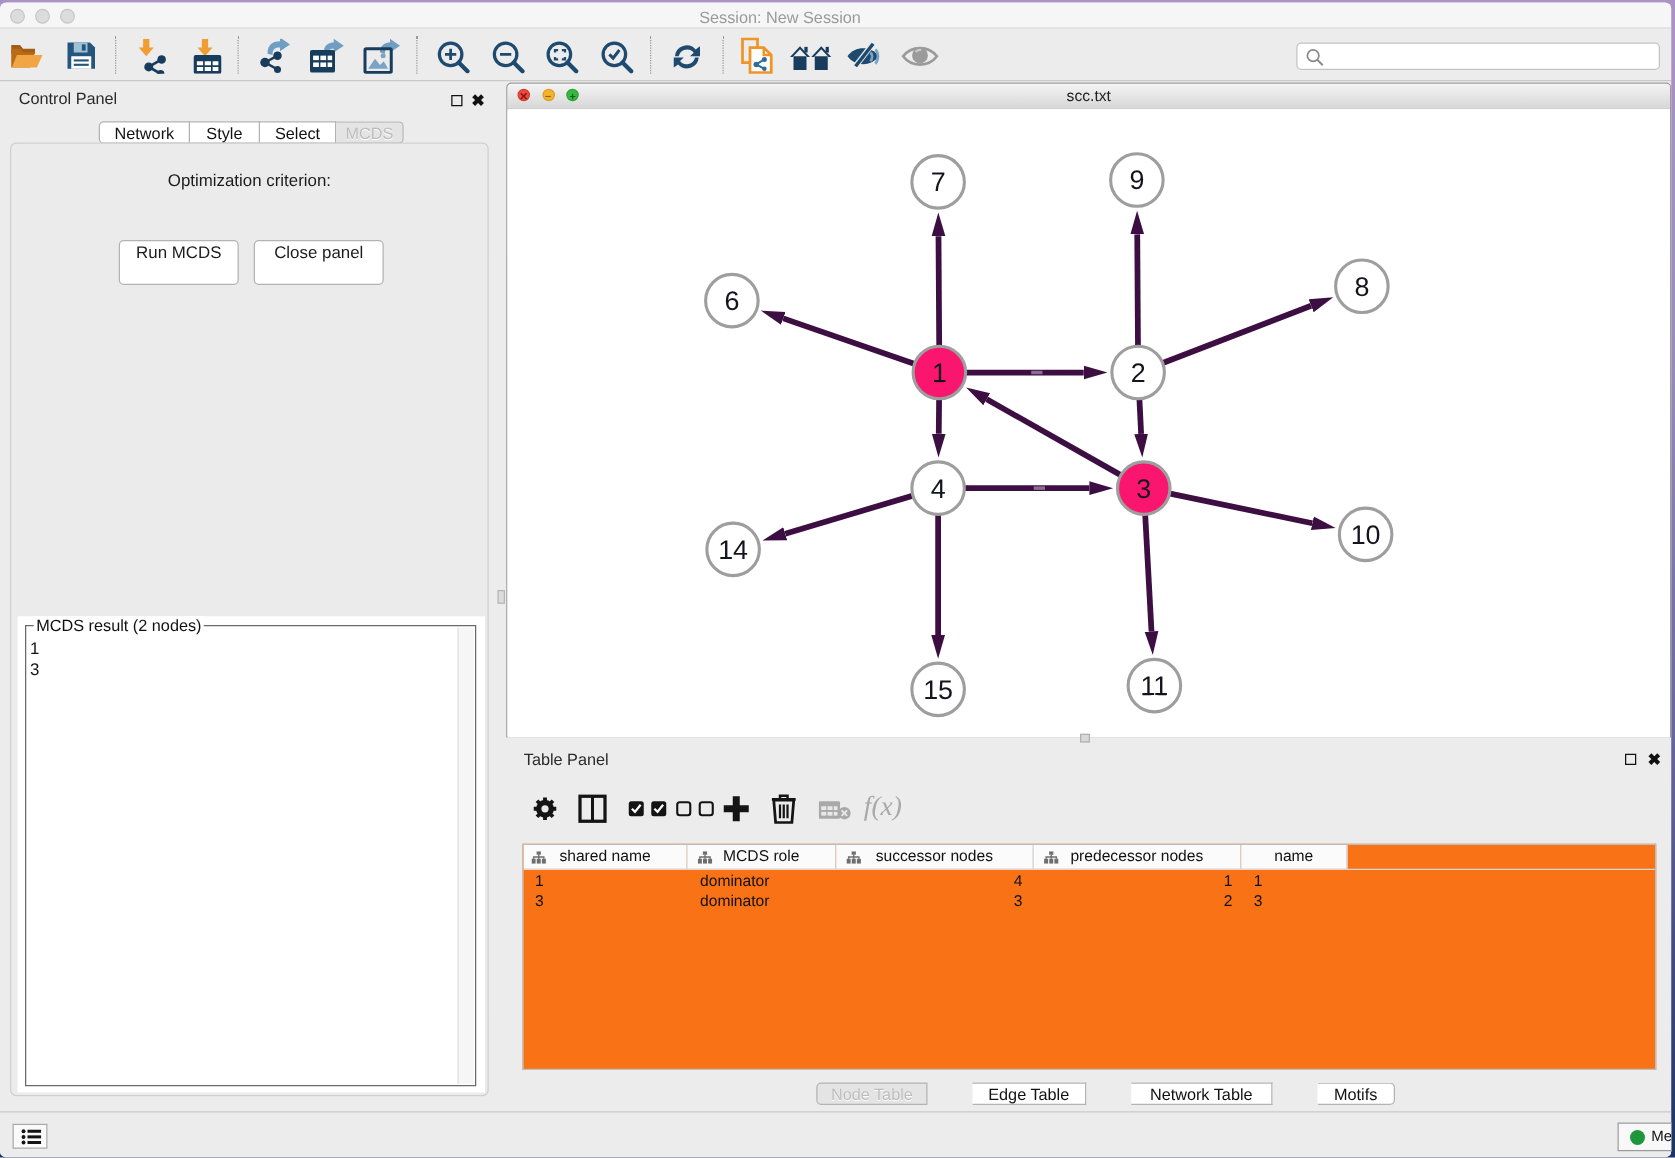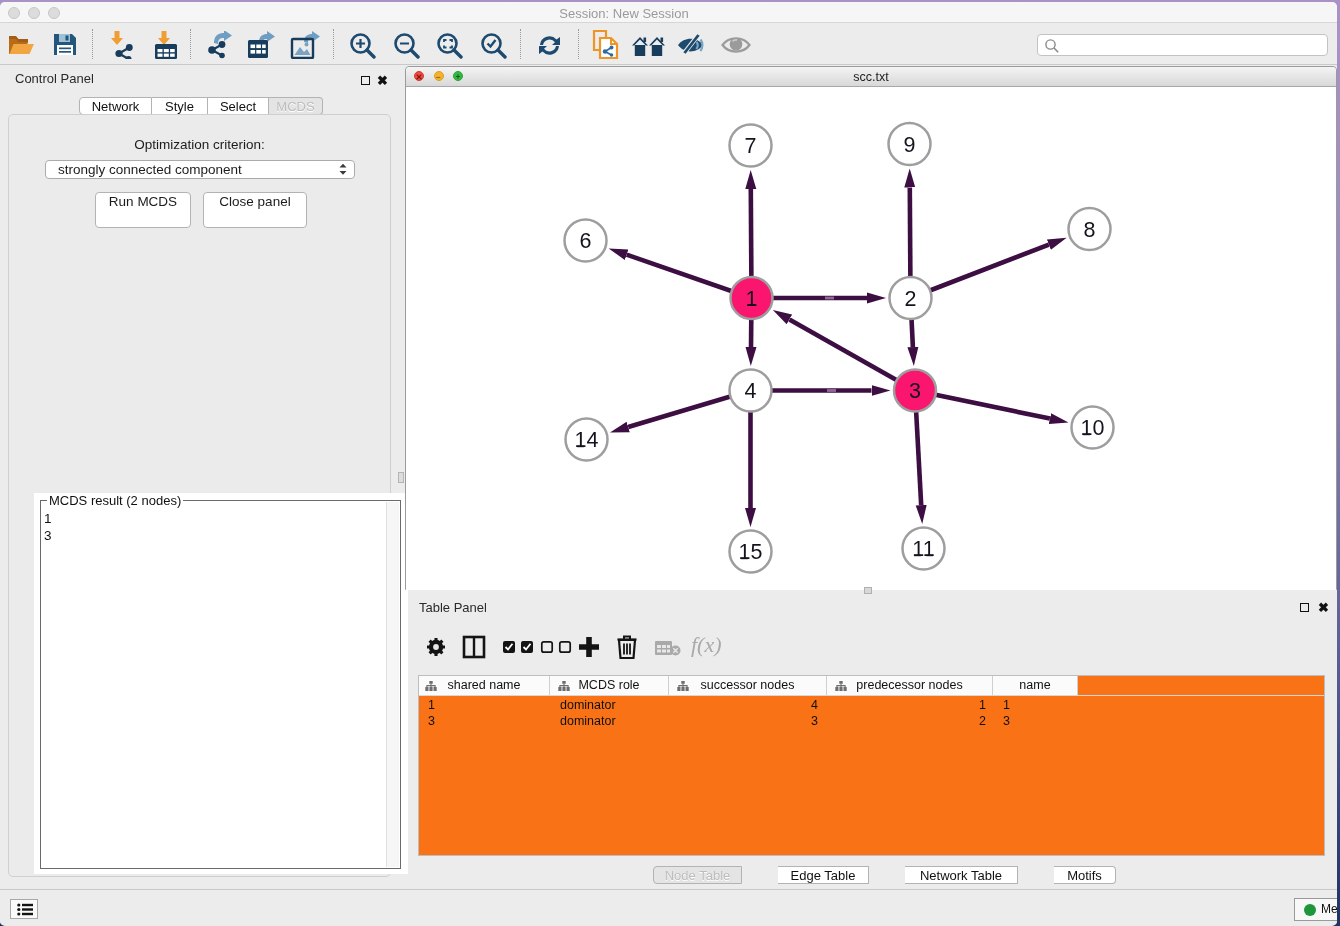--- a/index.html
+++ b/index.html
@@ -41,21 +41,21 @@
   .tab.disabled { background:#e4e4e4; color:#bdbdbd; text-shadow:0 1px 0 #fff; }
   #cp-panel { position:absolute; left:8px; top:112px; width:383px; height:763px;
     background:#ebebeb; border:1px solid #cfcfcf; border-radius:5px; }
   #opt-label { position:absolute; left:0; top:22px; width:100%; text-align:center;
     font-size:13.5px; color:#1c1c1c; }
   #dropdown { position:absolute; left:36px; top:44.5px; width:310px; height:19px;
     background:#fff; border:1px solid #ababab; border-radius:4px;
     font-size:13.5px; color:#1c1c1c; line-height:17px; padding-left:12px; }
   .btn { position:absolute; height:36px; background:#fff; border:1px solid #b3b3b3;
     border-radius:4px; font-size:13.5px; color:#1c1c1c; text-align:center; line-height:18px; }
-  #mcds-white { position:absolute; left:5px; top:378px; width:374px; height:381px; background:#fff;margin-left:20px; }
+  #mcds-white { position:absolute; left:5px; top:378px; width:374px; height:381px; background:#fff; }
   #mcds-fs { position:absolute; left:6px; top:7px; right:7px; bottom:5px; border:1px solid #6a6a6a; }
   #mcds-legend { position:absolute; left:6px; top:-8px; background:#fff; padding:0 2px;
     font-size:13px; color:#111; }
   #mcds-scroll { position:absolute; top:1px; right:1px; width:13px; bottom:1px;
     background:#f6f6f6; border-left:1px solid #e0e0e0; }
   
   #netwin { position:absolute; left:405px; top:64px; width:932px; height:524px;
     border:1px solid #9b9b9b; border-radius:4px 4px 0 0; background:#fff; }
   #nettitle { position:absolute; left:0; top:0; width:100%; height:20px;
     background:linear-gradient(180deg,#f4f4f4,#d8d8d8); border-bottom:1px solid #a8a8a8;
@@ -243,25 +243,20 @@
   <div class="float-btn" style="left:361px; top:74px;"></div>
   <div class="close-x" style="left:377px; top:74px;">✖</div>
   <div class="tabbar" style="left:79px; top:95px;">
     <div class="tab first" style="width:73px;">Network</div>
     <div class="tab" style="width:56px;">Style</div>
     <div class="tab" style="width:61px;">Select</div>
     <div class="tab last disabled" style="width:54px;">MCDS</div>
   </div>
   <div id="cp-panel">
     <div id="opt-label">Optimization criterion:</div>
-    <div id="dropdown">strongly connected component
-      <svg width="10" height="13" style="position:absolute; right:6px; top:2.5px;" viewBox="0 0 10 13">
-        <path d="M1.5 4.6 L5 0.8 L8.5 4.6 Z M1.5 8 L5 11.8 L8.5 8 Z" fill="#3b3b3b"></path>
-      </svg>
-    </div>
     <div class="btn" style="left:86px; top:77px; width:96px;">Run MCDS</div>
     <div class="btn" style="left:194px; top:77px; width:104px;">Close panel</div>
     <div id="mcds-white">
       <div id="mcds-fs">
         <div id="mcds-legend">MCDS result (2 nodes)</div>
         <div style="position:absolute; left:3px; top:9px; font-size:13.5px; color:#111; line-height:17px;">1<br>3</div>
         <div id="mcds-scroll"></div>
       </div>
     </div>
   </div>

